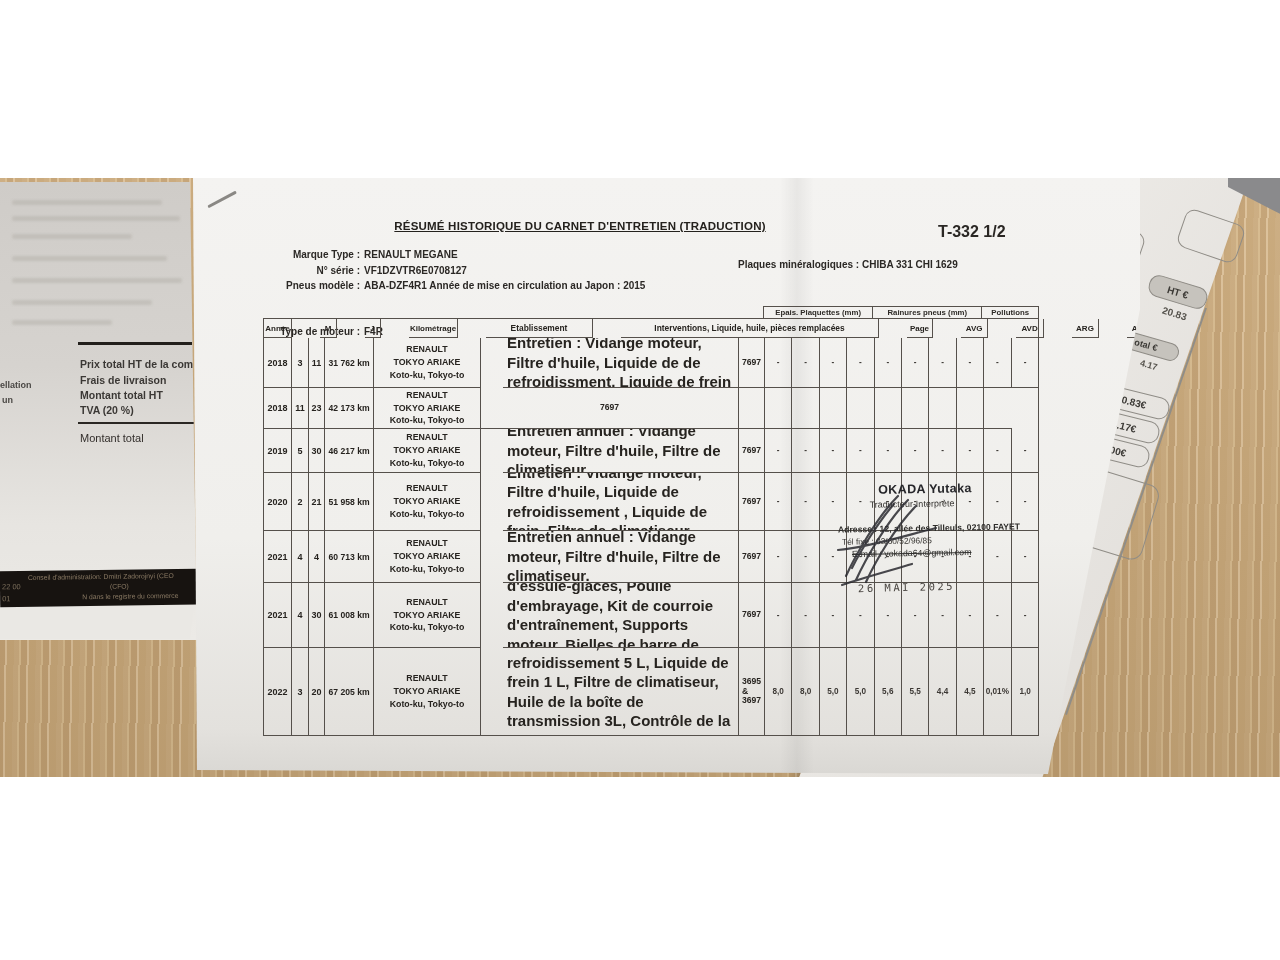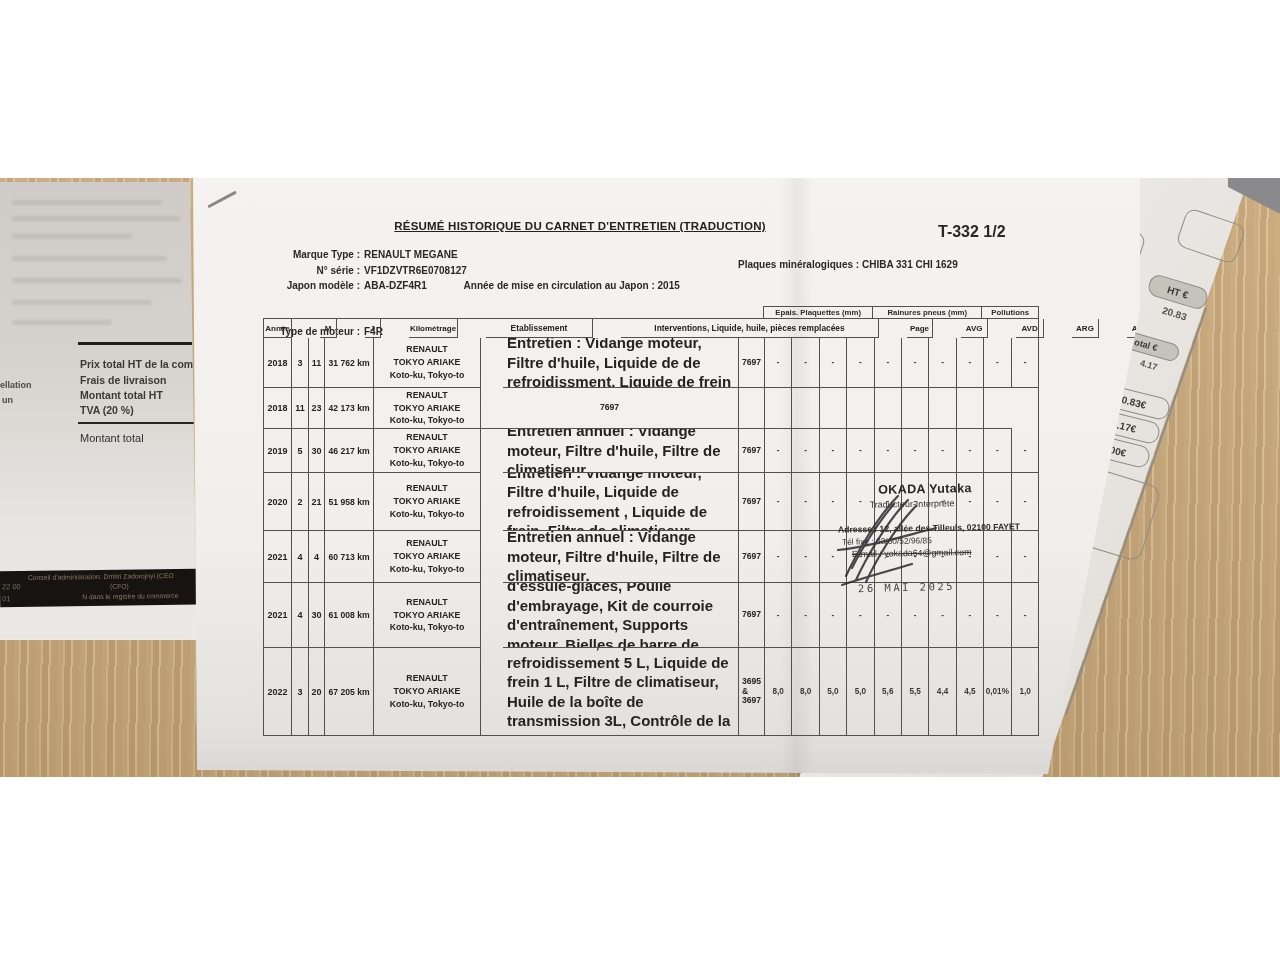--- a/index.html
+++ b/index.html
@@ -45,21 +45,21 @@
     background:linear-gradient(180deg,#f4f3f1 0,#f0efec 60%,#e3e1dd 92%,#d9d7d3 100%);}
   .doc-crease{position:absolute;left:780px;top:0;width:34px;height:100%;
     background:linear-gradient(90deg,transparent,rgba(0,0,0,.05),transparent);}
   .staple{position:absolute;left:206px;top:20px;width:32px;height:2.5px;background:#8a8884;
     transform:rotate(-28deg);border-radius:2px;}
   .title{position:absolute;left:300px;top:42px;width:560px;text-align:center;font-size:11.5px;
     font-weight:bold;color:#24211d;text-decoration:underline;letter-spacing:.2px;}
   .docref{position:absolute;left:938px;top:45px;font-size:16px;font-weight:bold;color:#2a2724;}
   .meta{position:absolute;left:268px;font-size:10px;font-weight:bold;color:#2b2825;white-space:nowrap;}
   .meta-lbl{display:inline-block;width:92px;text-align:right;margin-right:4px;}
-  .meta-inline{margin-left:34px;}
+  .meta-inline{}
   .plaques{position:absolute;left:738px;top:81px;font-size:10px;font-weight:bold;color:#2b2825;}
   
   .tblwrap{position:absolute;left:263px;top:128px;}
   .ghead{display:flex;margin-left:500px;height:12px;border:1px solid #55504b;border-bottom:none;
     box-sizing:border-box;width:276px;}
   .ghead .gc{font-size:7.8px;font-weight:bold;color:#2e2b27;display:flex;align-items:center;
     justify-content:center;box-sizing:border-box;border-right:1px solid #55504b;}
   .ghead .gc:nth-child(1){width:110px;}
   .ghead .gc:nth-child(2){width:110px;}
   .ghead .gc:nth-child(3){width:56px;border-right:none;}
@@ -148,21 +148,21 @@
       <div class="title">RÉSUMÉ HISTORIQUE DU CARNET D'ENTRETIEN  (TRADUCTION)</div>
       <div class="docref">T-332  1/2</div>
 
       <div class="meta" style="top:71px;">
         <span class="meta-lbl">Marque Type :</span><span>RENAULT MEGANE</span>
       </div>
       <div class="meta" style="top:87px;">
         <span class="meta-lbl">N° série :</span><span>VF1DZVTR6E0708127</span>
       </div>
       <div class="meta" style="top:102px;">
-        <span class="meta-lbl">Japon modèle :</span><span>ABA-DZF4R1</span>
+        <span class="meta-lbl">Pneus modèle :</span><span>ABA-DZF4R1</span>
         <span class="meta-inline">Année de mise en circulation au Japon :</span> <span>2015</span>
       </div>
       <div class="meta" style="top:117px;margin-top:31px;">
         <span class="meta-lbl">Type de moteur :</span><span>F4R</span>
       </div>
       <div class="plaques">
         <span>Plaques minéralogiques :</span> <span>CHIBA 331 CHI 1629</span>
       </div>
 
       <div class="tblwrap">

